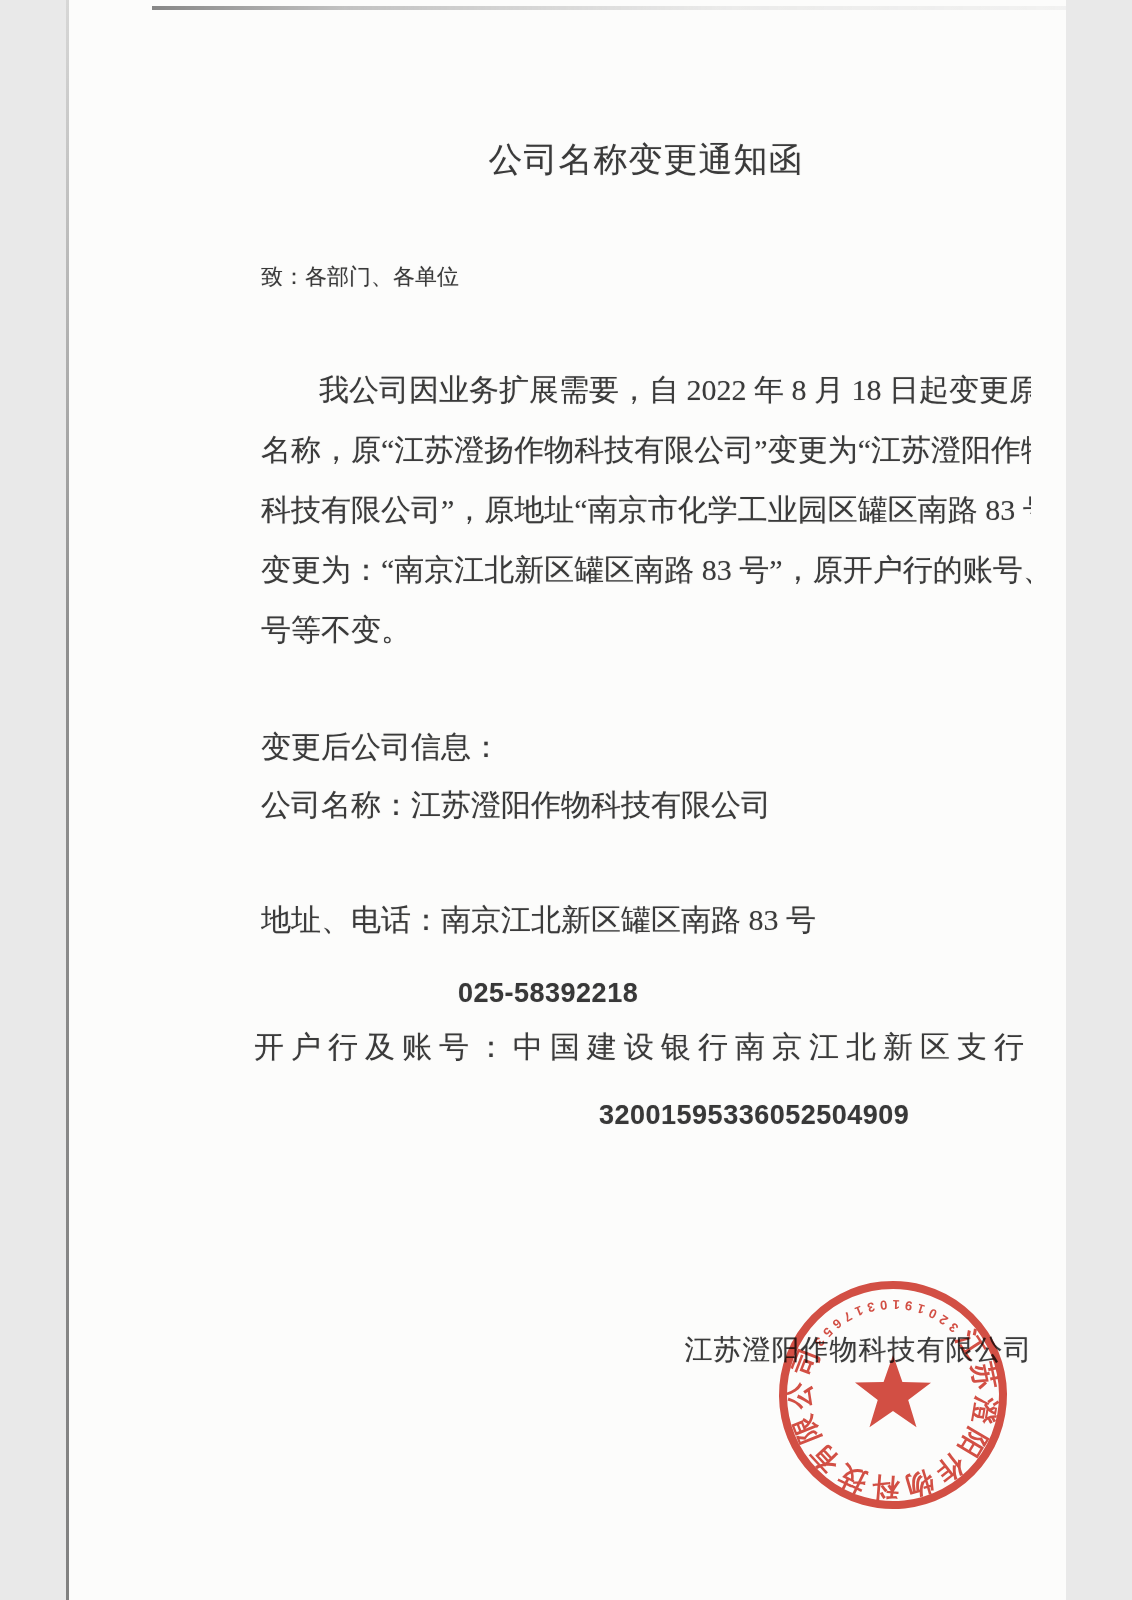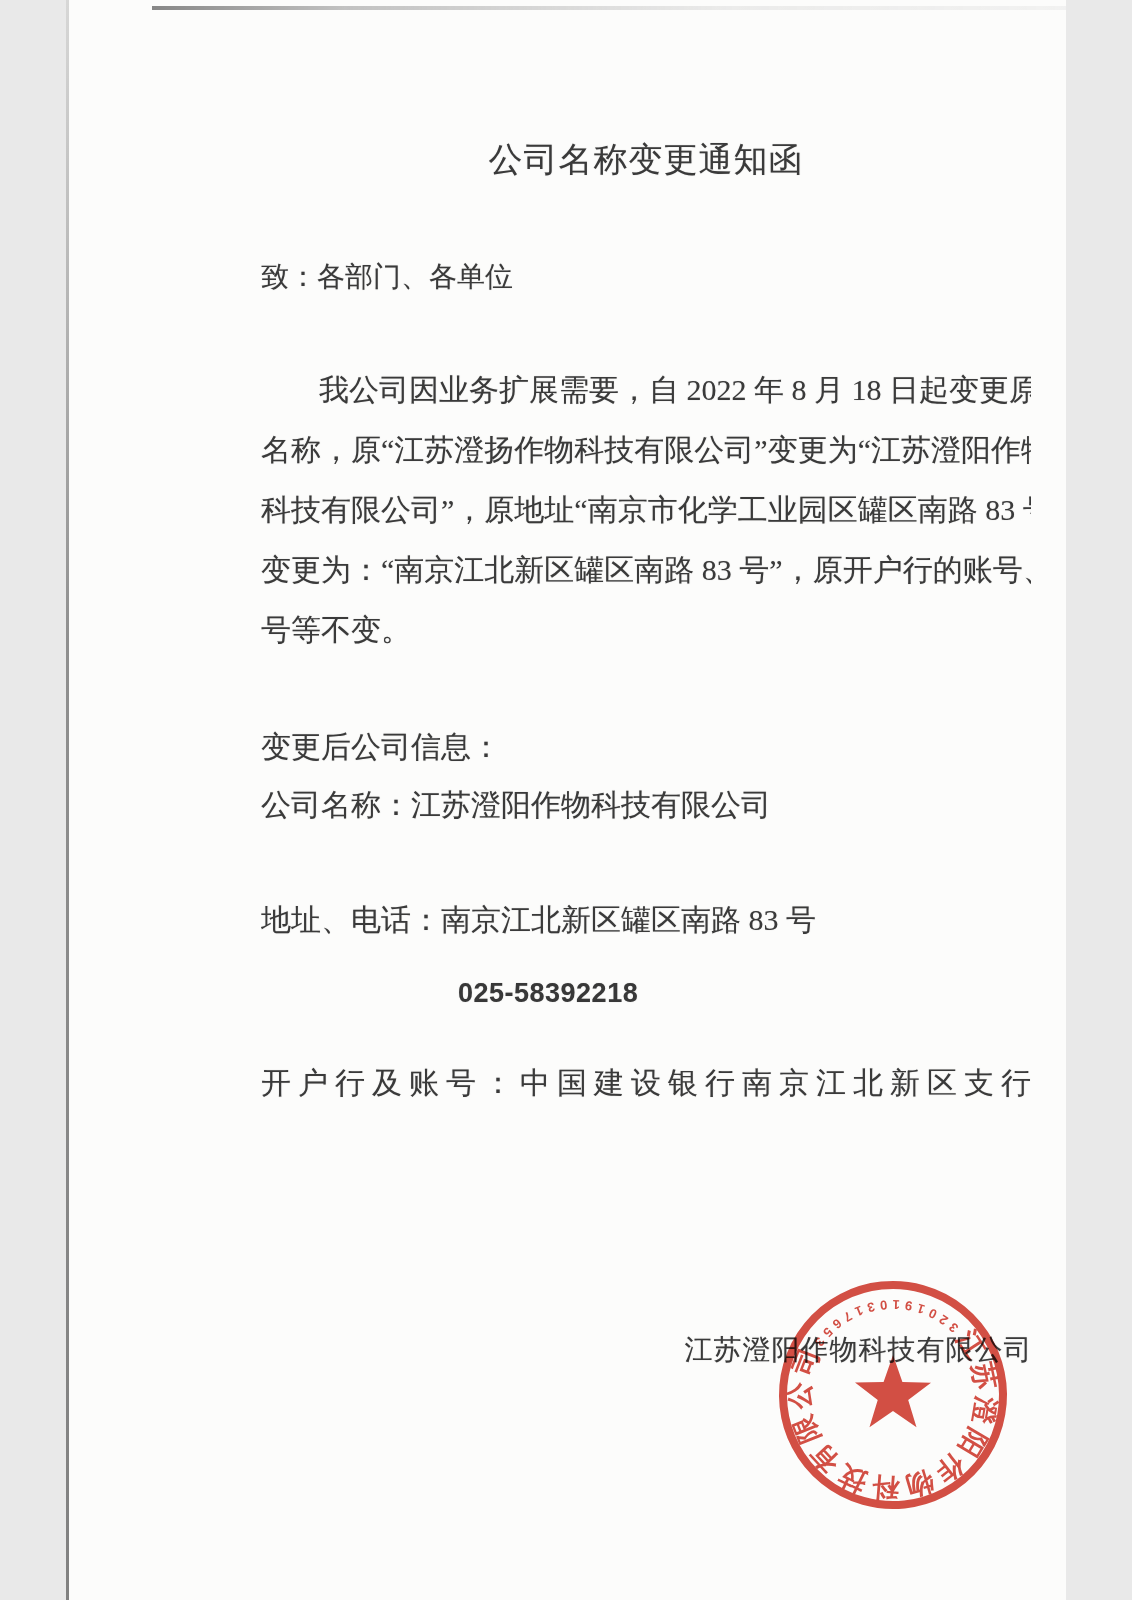--- a/index.html
+++ b/index.html
@@ -23,39 +23,39 @@
     background:linear-gradient(to bottom,rgba(90,90,90,.35),#555 40%,#3f3f3f);
     opacity:.65;
   }
   .txt{position:absolute;white-space:nowrap;overflow:hidden;
        text-shadow:0 0 1px rgba(70,70,70,.35);}
   #title{
     top:136px;left:195px;width:770px;height:48px;
     font-size:34px;line-height:48px;text-align:center;
     letter-spacing:1px;font-weight:400;margin:0;
   }
-  #salutation{top:256px;left:195px;font-size:28px;line-height:42px;}
+  #salutation{top:256px;left:195px;font-size:22px;line-height:42px;}
   .body-line{
     position:absolute;left:195px;width:770px;height:60px;
     font-size:30px;line-height:60px;
     text-align:justify;text-align-last:justify;
     white-space:nowrap;overflow:hidden;
     text-shadow:0 0 1px rgba(70,70,70,.35);
   }
   .body-line.plain{text-align:left;text-align-last:left;}
   .indent{text-indent:58px;}
   .info-line{font-size:30px;line-height:42px;}
   .num{
     font-family:"Liberation Sans", sans-serif;
     font-weight:bold;color:#383838;
     letter-spacing:.5px;
   }
   #bank-line{
-    left:195px;width:770px;
-    text-align:justify;text-align-last:justify;margin-top:36px;
+    left:188px;width:770px;
+    text-align:justify;text-align-last:justify;
   }
   #sig-company{top:1330px;left:610px;width:365px;font-size:28px;line-height:40px;text-align:center;letter-spacing:1px;}
   #sig-date{top:1396px;left:640px;width:285px;font-size:28px;line-height:40px;text-align:center;}
   #stamp{
     position:absolute;left:706px;top:1274px;
     width:242px;height:242px;
     mix-blend-mode:multiply;
     opacity:.88;
   }
   #stamp text{
@@ -90,20 +90,21 @@
 
   <div class="txt info-line" style="top:726px;left:195px">变更后公司信息：</div>
 
 
   <div class="txt info-line" style="top:899px;left:195px">地址、电话：南京江北新区罐区南路 83 号</div>
 
   <div class="txt info-line num" style="top:972px;left:392px;font-size:27px">025-58392218</div>
 
   <div id="bank-line" class="txt info-line" style="top:1026px">开户行及账号：中国建设银行南京江北新区支行</div>
 
+  <div class="txt info-line num" style="top:1094px;left:533px;font-size:27px">32001595336052504909</div>
 
   <div id="sig-company" class="txt">江苏澄阳作物科技有限公司</div>
 
   <svg id="stamp" viewBox="0 0 242 242">
     <g id="stamp-rotor" transform="rotate(174 121 121)">
       <circle cx="121" cy="121" r="110" fill="none" stroke-width="8" stroke="#cf372b"></circle>
       <polygon id="stamp-star" fill="#cf372b" points="116.8,160.8 110.3,132.9 81.9,129.3 106.4,114.5 101.0,86.4 122.7,105.1 147.8,91.3 136.7,117.7 157.5,137.3 129.0,134.9"></polygon>
     <text x="46.155451968177104" y="159.13520197812193" transform="rotate(243 46.155451968177104 159.13520197812193)" font-size="27" fill="#cf372b" text-anchor="middle" class="stamp-name-char">江</text>
         <text x="37.419312783789806" y="129.38264424069382" transform="rotate(264.27272727272725 37.419312783789806 129.38264424069382)" font-size="27" fill="#cf372b" text-anchor="middle" class="stamp-name-char">苏</text>
         <text x="40.07287612470337" y="98.48776729703613" transform="rotate(285.54545454545456 40.07287612470337 98.48776729703613)" font-size="27" fill="#cf372b" text-anchor="middle" class="stamp-name-char">澄</text>

